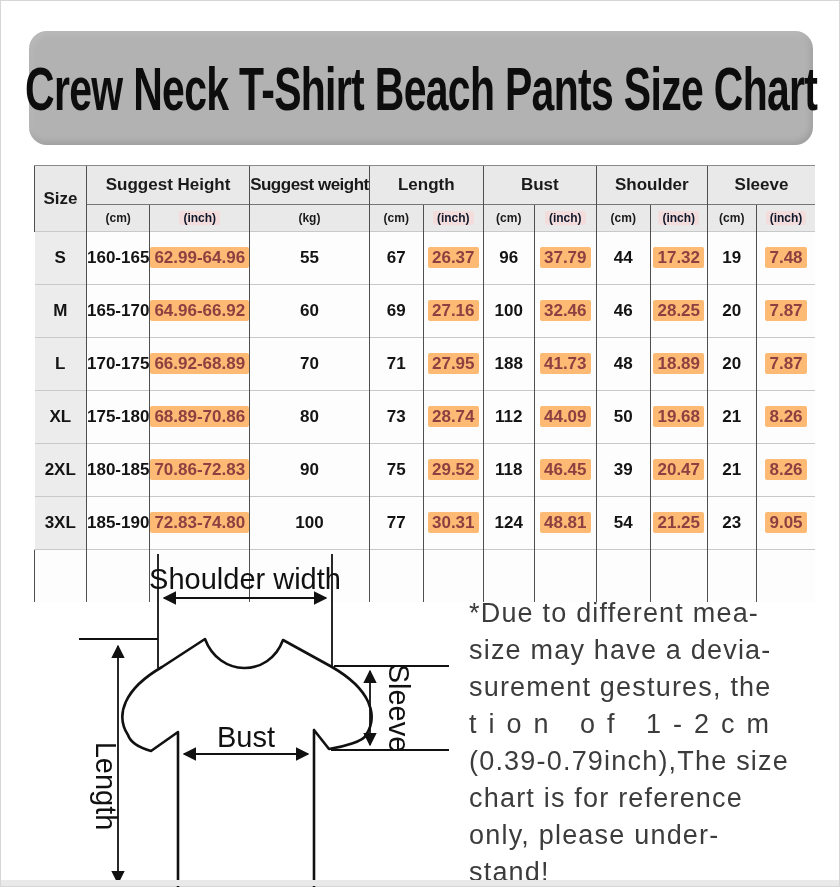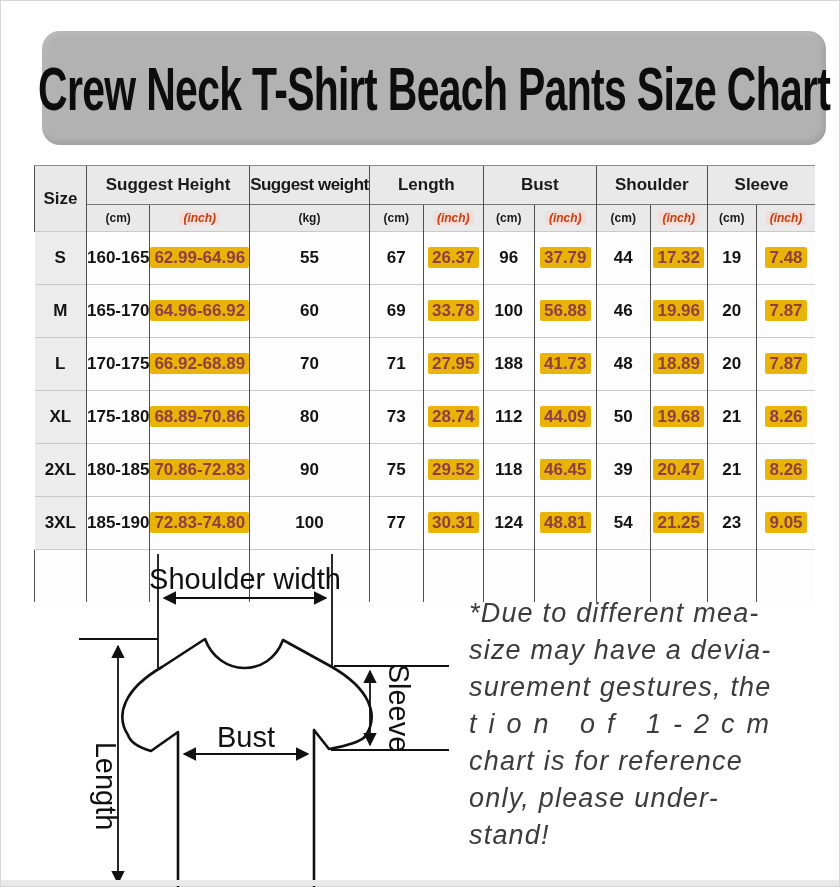--- a/index.html
+++ b/index.html
@@ -12,21 +12,20 @@
   }
   .page-bottom-strip{
     position:absolute;left:0;right:0;bottom:0;height:6px;background:#e9e9e9;
   }
   
   .title-bar{
     position:absolute;left:28px;top:30px;width:784px;height:114px;
     background:#b2b2b2;border-radius:18px;
     display:flex;align-items:center;justify-content:center;
     box-shadow:inset -2px -3px 6px rgba(0,0,0,0.12), inset 2px 3px 6px rgba(255,255,255,0.15);
-    margin-left:13px;
   }
   .title-bar .title-text{
     font-size:62px;font-weight:700;color:#0d0d0d;white-space:nowrap;
     transform:scaleX(0.66);transform-origin:center;letter-spacing:-1px;
   }
   
   table.size-table{
     position:absolute;left:33px;top:164px;border-collapse:collapse;table-layout:fixed;
     font-family:"Liberation Sans", sans-serif;
   }
@@ -35,46 +34,46 @@
   }
   table.size-table th{
     background:#e9e9e9;font-weight:600;color:#1a1a1a;
     border-left:1.5px solid #4f4f4f;border-top:1.5px solid #8a8a8a;
   }
   tr.group-row th{height:38px;font-size:17px;}
   tr.unit-row th{height:26px;font-size:12px;border-top:1px solid #777;}
   th.size-head{font-size:18px;}
   th.no-left{border-left:none;}
   tr.unit-row th.inch-unit span{
-    color:#c2410c;background:#f3dcdc;padding:0 4px;border-radius:2px;font-style:italic;
+    color:#0f172a;background:#f3dcdc;padding:0 4px;border-radius:2px;
   }
   table.size-table tbody td{
     height:52px;font-size:17px;font-weight:600;color:#141414;background:#fdfdfd;
     border-left:1.5px solid #4f4f4f;border-top:1px solid #c9c9c9;
   }
   table.size-table tbody td.size-col{background:#ececec;border-left:none;font-size:17px;}
   table.size-table tbody td.inch{color:#8e3f41;}
-  table.size-table tbody td.inch span{background:#eab308;padding:1px 4px;border-radius:2px;}
+  table.size-table tbody td.inch span{background:#fdba74;padding:1px 4px;border-radius:2px;}
   tr.stub-row td{
     height:15px;background:transparent;border-top:1px solid #c9c9c9;border-left:none;
   }
   tr.stub-row td.stub-line{border-left:1.5px solid #4f4f4f;}
   
   .diagram-svg{position:absolute;left:0;top:550px;width:460px;height:337px;}
   .diagram-svg text{
     font-family:"Liberation Sans", sans-serif;fill:#111;font-size:29px;
   }
   .diagram-svg .dim-line{stroke:#111;stroke-width:1.8;fill:none;}
   .diagram-svg .shirt-line{stroke:#111;stroke-width:2.6;fill:none;stroke-linejoin:round;}
   
   .note{
     position:absolute;left:468px;top:594px;width:362px;
     font-size:27px;line-height:37px;color:#3c3c3c;letter-spacing:1.2px;
   }
-  .note .note-line{white-space:nowrap;font-style:italic;}
+  .note .note-line{white-space:nowrap;}
   .note .note-line.spread{letter-spacing:12px;}
 </style>
 </head>
 <body>
 
 <div class="page">
 
   <div class="title-bar">
     <span class="title-text">Crew Neck T-Shirt Beach Pants Size Chart</span>
   </div>
@@ -132,25 +131,25 @@
           <td class="inch"><span>17.32</span></td>
           <td><span>19</span></td>
           <td class="inch"><span>7.48</span></td>
         </tr>
         <tr>
           <td class="size-col"><span>M</span></td>
           <td><span>165-170</span></td>
           <td class="inch"><span>64.96-66.92</span></td>
           <td><span>60</span></td>
           <td><span>69</span></td>
-          <td class="inch"><span>33.78</span></td>
+          <td class="inch"><span>27.16</span></td>
           <td><span>100</span></td>
-          <td class="inch"><span>56.88</span></td>
+          <td class="inch"><span>32.46</span></td>
           <td><span>46</span></td>
-          <td class="inch"><span>19.96</span></td>
+          <td class="inch"><span>28.25</span></td>
           <td><span>20</span></td>
           <td class="inch"><span>7.87</span></td>
         </tr>
         <tr>
           <td class="size-col"><span>L</span></td>
           <td><span>170-175</span></td>
           <td class="inch"><span>66.92-68.89</span></td>
           <td><span>70</span></td>
           <td><span>71</span></td>
           <td class="inch"><span>27.95</span></td>
@@ -248,19 +247,20 @@
     <path class="dim-line" d="M330,199 H448"></path>
     <path class="dim-line" d="M369,120 V194" marker-start="url(#arr)" marker-end="url(#arr)"></path>
     <text x="388" y="157" text-anchor="middle" transform="rotate(90 388 157)" font-size="29">Sleeve</text>
   </svg>
 
   <div class="note">
       <div class="note-line">*Due to different mea-</div>
       <div class="note-line">size may have a devia-</div>
       <div class="note-line">surement gestures, the</div>
       <div class="note-line spread">tion of 1-2cm</div>
+      <div class="note-line">(0.39-0.79inch),The size</div>
       <div class="note-line">chart is for reference</div>
       <div class="note-line">only, please under-</div>
       <div class="note-line">stand!</div>
     </div>
 
   <div class="page-bottom-strip"></div>
 </div>
 
 </body></html>

